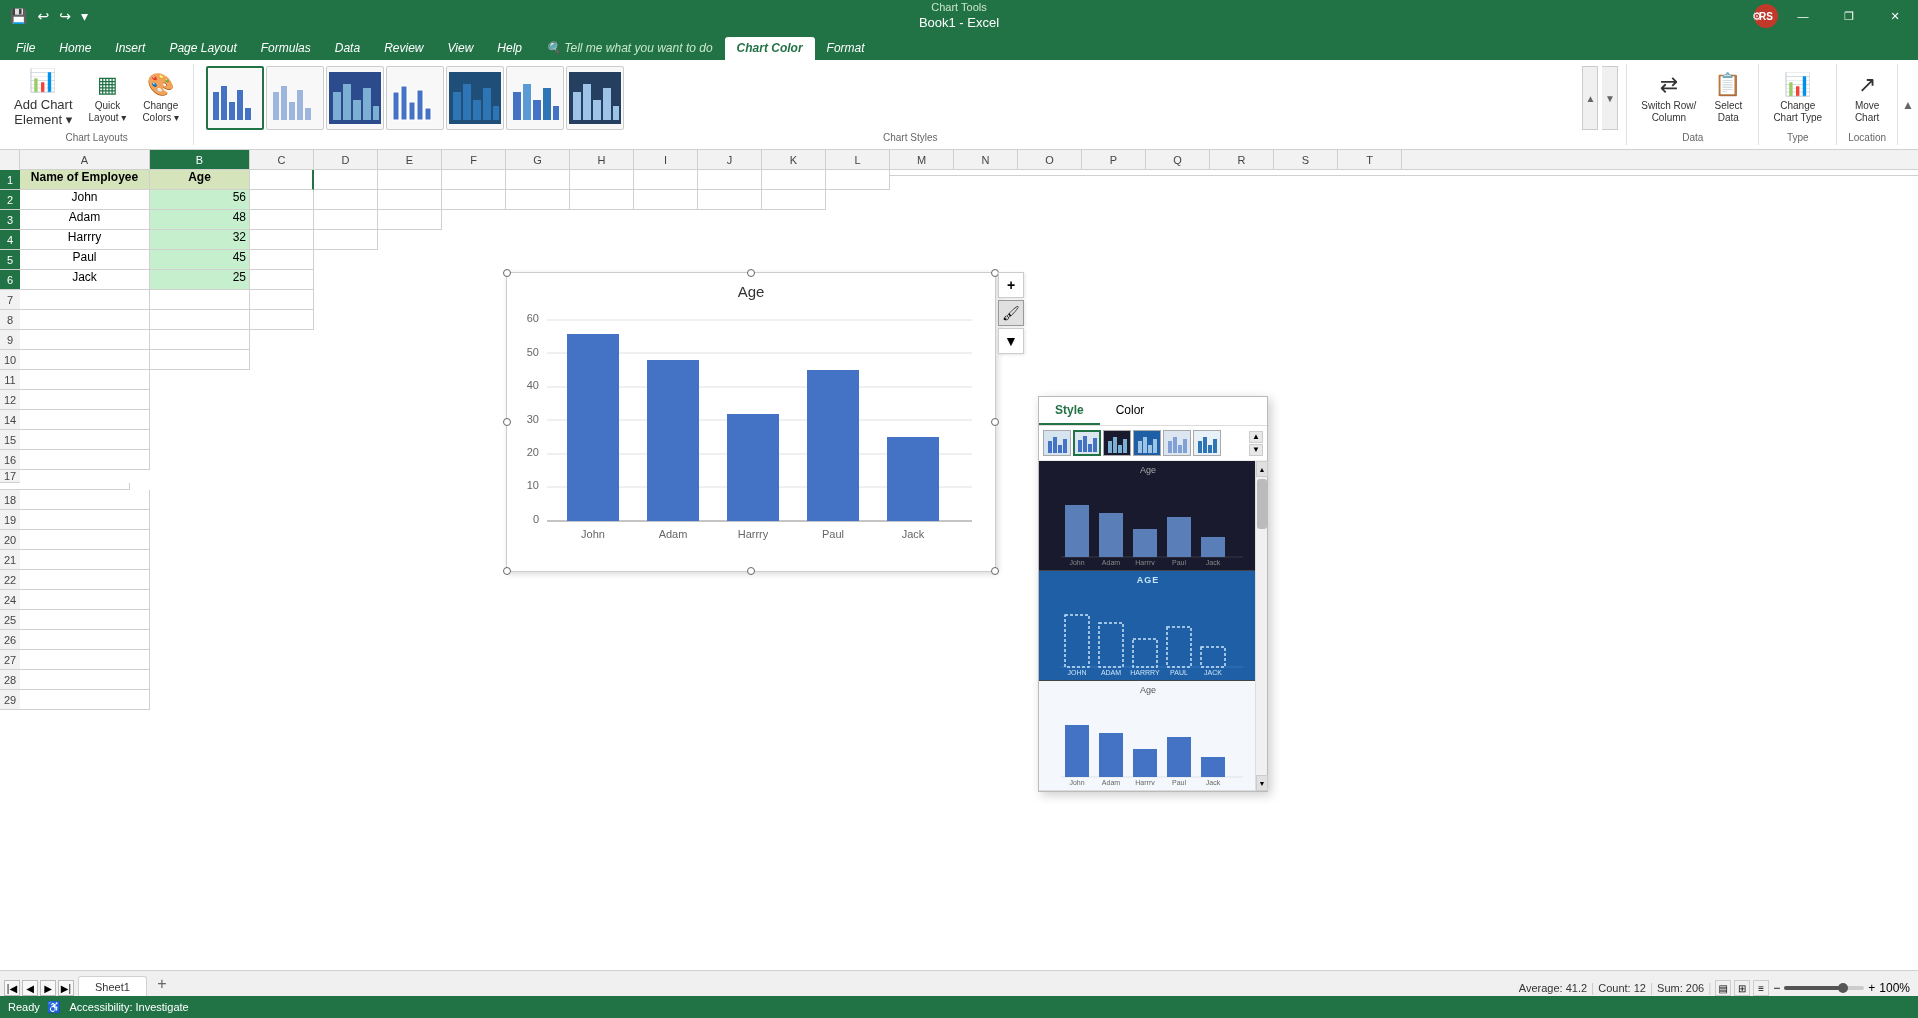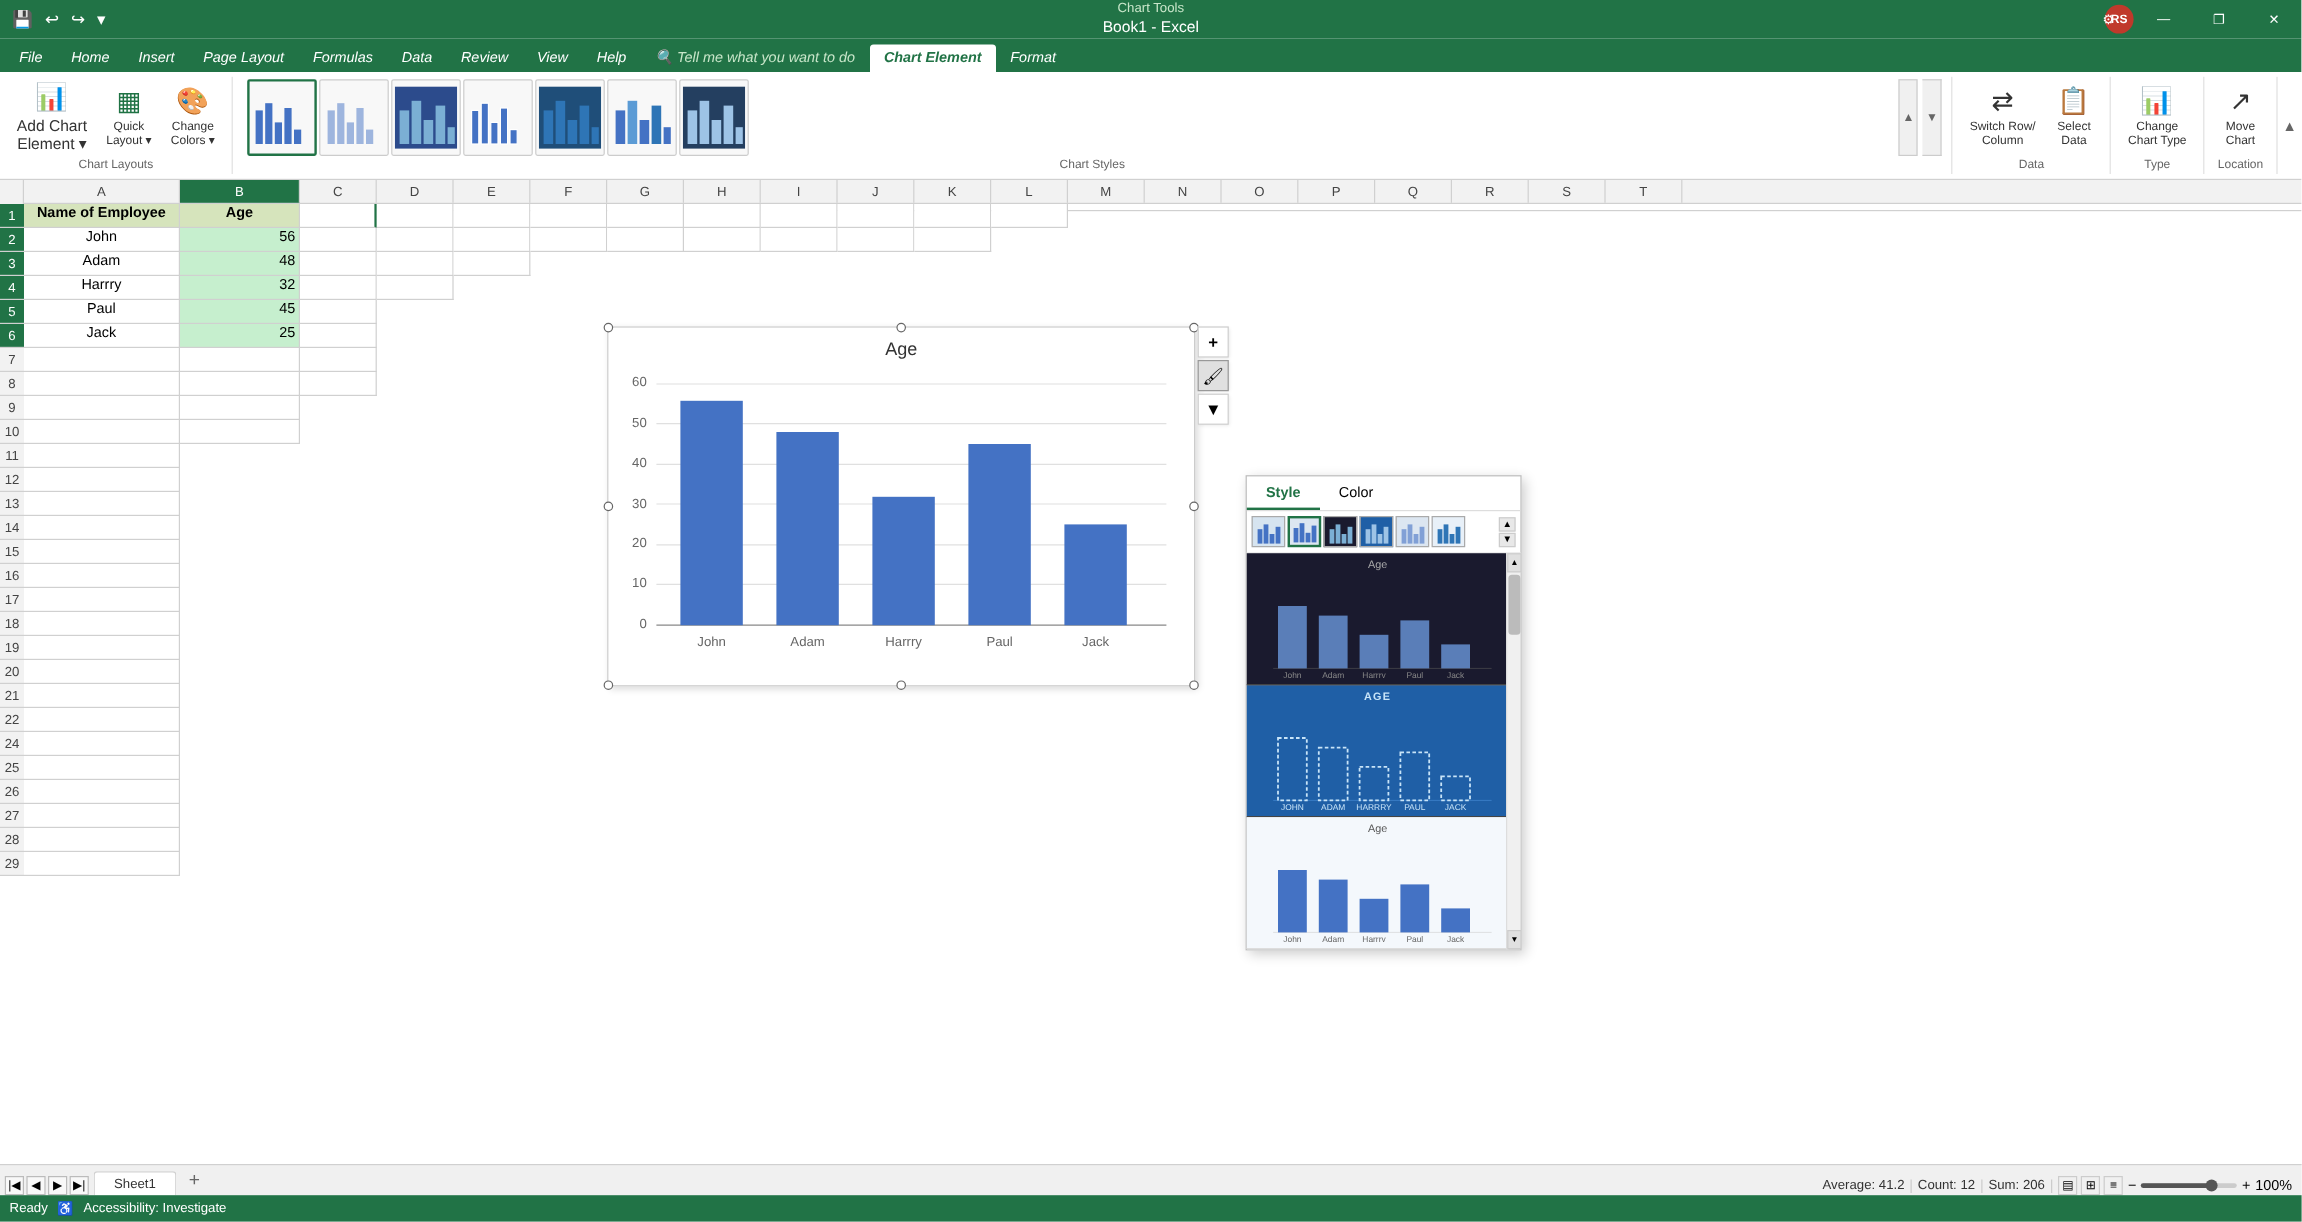--- a/index.html
+++ b/index.html
@@ -374,21 +374,21 @@
   <div class="ribbon-tab" data-name="tab-file">File</div>
   <div class="ribbon-tab" data-name="tab-home">Home</div>
   <div class="ribbon-tab" data-name="tab-insert">Insert</div>
   <div class="ribbon-tab" data-name="tab-page-layout">Page Layout</div>
   <div class="ribbon-tab" data-name="tab-formulas">Formulas</div>
   <div class="ribbon-tab" data-name="tab-data">Data</div>
   <div class="ribbon-tab" data-name="tab-review">Review</div>
   <div class="ribbon-tab" data-name="tab-view">View</div>
   <div class="ribbon-tab" data-name="tab-help">Help</div>
   <div class="ribbon-tab" data-name="search-tell-me" style="color:#c8e6c9;">🔍 Tell me what you want to do</div>
-  <div class="ribbon-tab chart-design-tab active" data-name="tab-chart-design">Chart Element</div>
+  <div class="ribbon-tab chart-design-tab active" data-name="tab-chart-design">Chart Color</div>
   <div class="ribbon-tab format-tab" data-name="tab-format">Format</div>
 </div>
 
 <div class="ribbon-body" data-name="ribbon-body">
 
   <div class="ribbon-group" data-name="group-chart-layouts">
     <div class="ribbon-group-content" data-name="chart-layouts-buttons">
       <div class="ribbon-btn" data-name="add-chart-element-button">
         <div class="btn-icon" data-name="add-element-icon">📊</div>
         <span style="font-size:13px;">Add Chart<br>Element ▾</span>
@@ -650,36 +650,32 @@
     </div>
     <div style="display:flex;height:20px;" data-name="table-row">
       <div class="row-header" data-name="row-header-11">11</div>
       <div class="grid-cell col-a"></div>
     </div>
     <div style="display:flex;height:20px;" data-name="table-row">
         <div class="row-header">12</div>
         <div class="grid-cell col-a"></div>
       </div>
     <div style="display:flex;height:20px;" data-name="table-row">
-        <div class="row-header">13</div>
-        <div class="grid-cell col-a"></div>
-      </div>
-    <div style="display:flex;height:20px;" data-name="table-row">
         <div class="row-header">14</div>
         <div class="grid-cell col-a"></div>
       </div>
     <div style="display:flex;height:20px;" data-name="table-row">
         <div class="row-header">15</div>
         <div class="grid-cell col-a"></div>
       </div>
     <div style="display:flex;height:20px;" data-name="table-row">
         <div class="row-header">16</div>
         <div class="grid-cell col-a"></div>
       </div>
-    <div style="display:flex;height:20px;" data-name="table-row">
+    <div style="display:flex;height:20px;flex-direction:column;" data-name="table-row">
         <div class="row-header">17</div>
         <div class="grid-cell col-a"></div>
       </div>
     <div style="display:flex;height:20px;" data-name="table-row">
         <div class="row-header">18</div>
         <div class="grid-cell col-a"></div>
       </div>
     <div style="display:flex;height:20px;" data-name="table-row">
         <div class="row-header">19</div>
         <div class="grid-cell col-a"></div>

